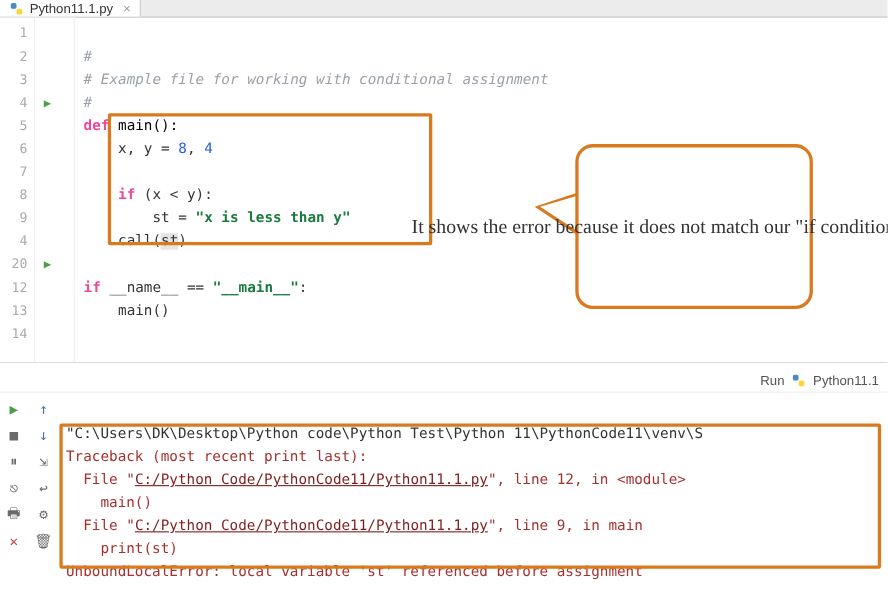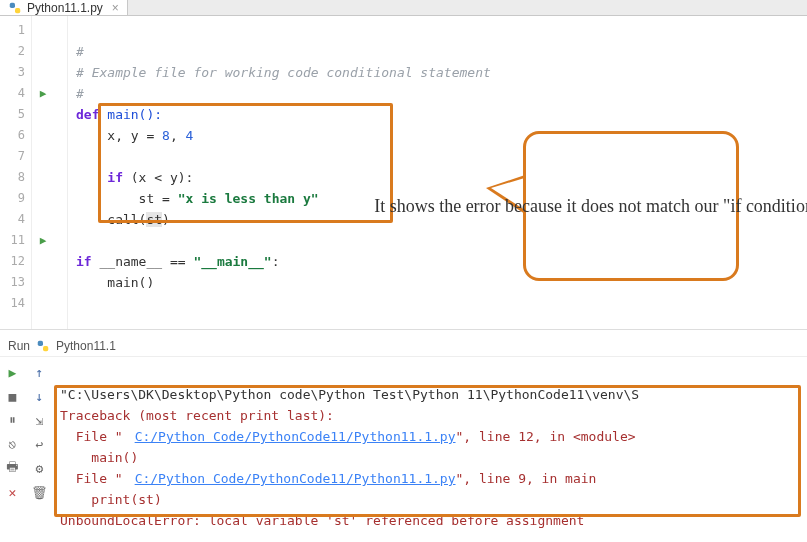--- a/index.html
+++ b/index.html
@@ -9,42 +9,42 @@
   .py-icon { width: 14px; height: 14px; display: inline-block; }
   .py-icon svg { display: block; }
   .tab-close { font-size: 12px; color: #999; margin-left: 4px; }
   .editor-area { display: flex; height: 313px; position: relative; }
   .gutter { width: 32px; background: #fff; text-align: right; padding: 4px 6px 4px 0; color: #aaa; font-size: 12px; line-height: 21px; border-right: 1px solid #eee; user-select: none;}
   .rungutter { width: 22px; background: #fff; padding-top: 4px; line-height: 21px; text-align: center; }
   .run-tri { color: #4a9e4a; font-size: 11px; }
   .fold { width: 14px; background: #fff; border-right: 1px solid #eee; }
   .code { flex: 1; padding: 4px 0 4px 8px; line-height: 21px; white-space: pre; color: #333; position: relative; }
   .c-comment { color: #9aa1a9; font-style: italic; }
-  .c-kw { color: #6d28d9; font-weight: bold; text-align: right; }
-  .c-fn { color: #1d4ed8; }
+  .c-kw { color: #ec4899; font-weight: bold; text-align: right; }
+  .c-fn { color: #000000; }
   .c-num { color: #2b61d8; }
   .c-str { color: #1b7a3f; font-weight: bold; }
   .hl-warn { background: #e5e5e5; }
   .code-box { position: absolute; left: 30px; top: 87px; width: 295px; height: 120px; border: 3px solid #d97a1e; border-radius: 2px; pointer-events: none; }
   .callout { position: absolute; left: 455px; top: 115px; width: 216px; height: 150px; border: 3px solid #d97a1e; border-radius: 16px; background: #fff; display: flex; align-items: center; justify-content: center; text-align: center; padding: 10px 14px; font-family: "Comic Sans MS", cursive; font-size: 18px; color: #333; line-height: 1.35; }
   .callout-tail { position: absolute; left: 418px; top: 158px; width: 0; height: 0; }
   .callout-tail::before { content: ""; position: absolute; left: 0; top: 0; border-right: 42px solid #d97a1e; border-top: 14px solid transparent; border-bottom: 28px solid transparent; }
   .callout-tail::after { content: ""; position: absolute; left: 5px; top: 3px; border-right: 37px solid #fff; border-top: 11px solid transparent; border-bottom: 24px solid transparent; }
   .divider { height: 6px; background: #fff; border-top: 1px solid #ddd; }
-  .run-header { height: 22px; display: flex; align-items: center; gap: 6px; padding: 0 8px; font-family: Arial, sans-serif; font-size: 12px; color: #555; background: #fff; border-bottom: 1px solid #eee;}
+  .run-header { height: 22px; display: flex; align-items: center; gap: 6px; padding: 0 8px; font-family: Arial, sans-serif; font-size: 12px; color: #555; background: #fff; border-bottom: 1px solid #eee; justify-content: flex-end;}
   .console-wrap { display: flex; height: 177px; }
   .console-toolbar { width: 52px; padding: 6px 0; display: grid; grid-template-columns: 1fr 1fr; gap: 6px 2px; justify-items: center; align-content: start; }
   .tbtn { width: 18px; height: 18px; display: flex; align-items: center; justify-content: center; font-size: 13px; color: #6b6b6b; }
   .tbtn.green { color: #4a9e4a; }
   .tbtn.red { color: #c24848; }
   .tbtn.blue { color: #4a6fa8; }
   .console { flex: 1; padding: 6px 8px; line-height: 21px; white-space: pre; color: #333; overflow: hidden; position: relative;}
   .console-box { position: absolute; left: 2px; top: 28px; right: 6px; height: 132px; border: 3px solid #d97a1e; border-radius: 2px; pointer-events: none; }
   .err-red { color: #a63030; }
-  .err-link { color: #3b82f6; text-decoration: underline; margin-left: 12px; }
+  .err-link { color: #7f1d1d; text-decoration: underline; }
 </style>
 </head>
 <body>
 
 <div class="tab-bar">
   <div class="tab">
     <span class="py-icon">
       <svg viewBox="0 0 16 16">
           <rect x="2" y="2" width="6" height="6" rx="2" fill="#4b8bbe"></rect>
           <rect x="8" y="8" width="6" height="6" rx="2" fill="#ffd43b"></rect>
@@ -60,42 +60,42 @@
     <div>1</div>
     <div>2</div>
     <div>3</div>
     <div>4</div>
     <div>5</div>
     <div>6</div>
     <div>7</div>
     <div>8</div>
     <div>9</div>
     <div>4</div>
-    <div>11</div>
+    <div>20</div>
     <div>12</div>
     <div>13</div>
     <div>14</div>
   </div>
   <div class="rungutter">
     <div>&nbsp;</div>
       <div>&nbsp;</div>
       <div>&nbsp;</div>
     <div class="run-tri">▶</div>
     <div>&nbsp;</div>
       <div>&nbsp;</div>
       <div>&nbsp;</div>
       <div>&nbsp;</div>
       <div>&nbsp;</div>
       <div>&nbsp;</div>
     <div class="run-tri">▶</div>
   </div>
   <div class="fold"></div>
   <div class="code">
 <span class="c-comment">#</span>
-<span class="c-comment"># Example file for working code conditional statement</span>
+<span class="c-comment"># Example file for working with conditional assignment</span>
 <span class="c-comment">#</span>
 <span><span class="c-kw">def</span><span class="c-fn"> main():</span></span>
 <span><span>    x, y = </span><span class="c-num">8</span><span>, </span><span class="c-num">4</span></span>
 <span> </span>
 <span><span class="c-kw">    if</span><span> (x &lt; y):</span></span>
 <span><span>        st = </span><span class="c-str">"x is less than y"</span></span>
 <span><span>    call(</span><span class="hl-warn">st</span><span>)</span></span>
 <span> </span>
 <span><span class="c-kw">if</span><span> __name__ == </span><span class="c-str">"__main__"</span><span>:</span></span>
 <span>    main()</span>

